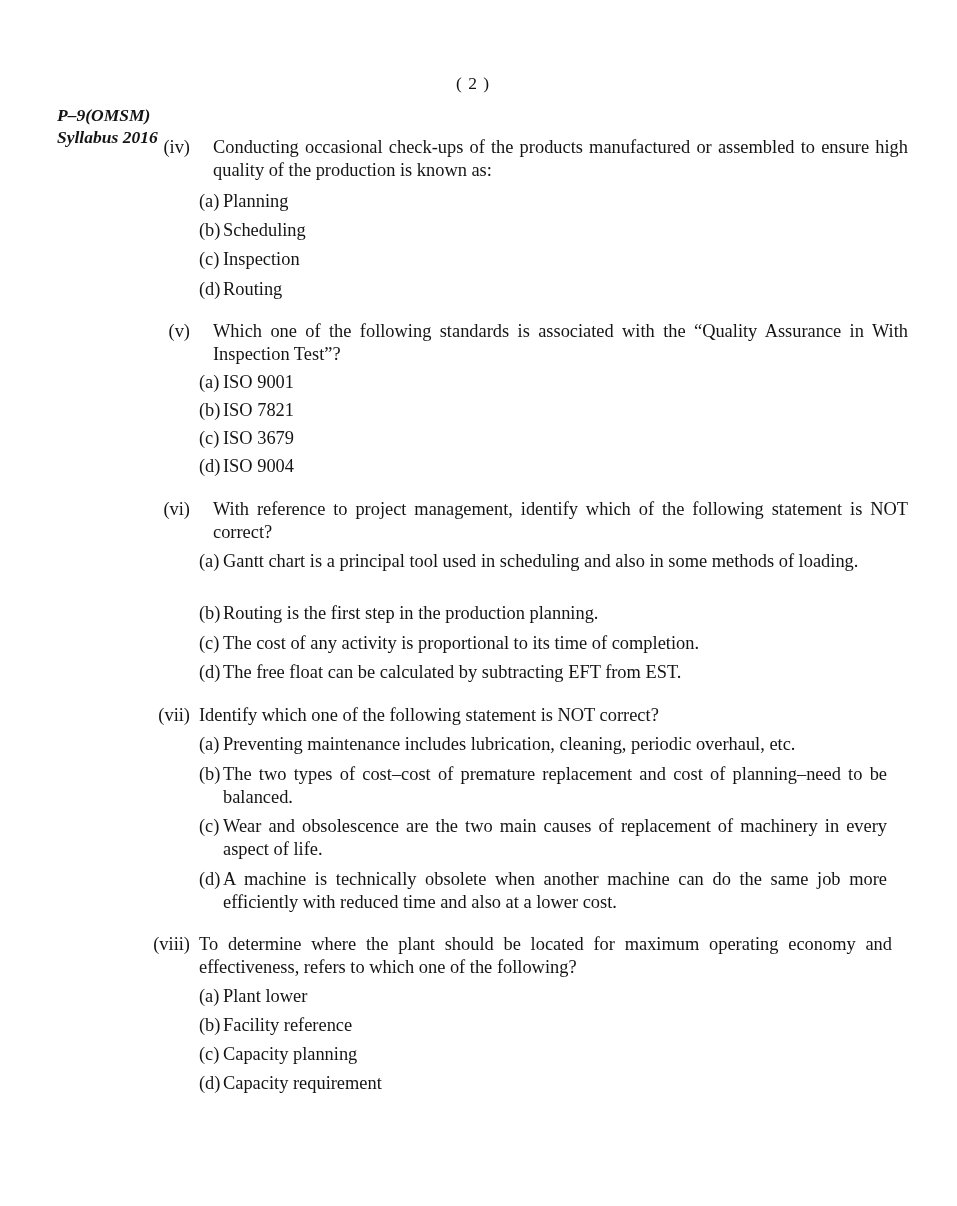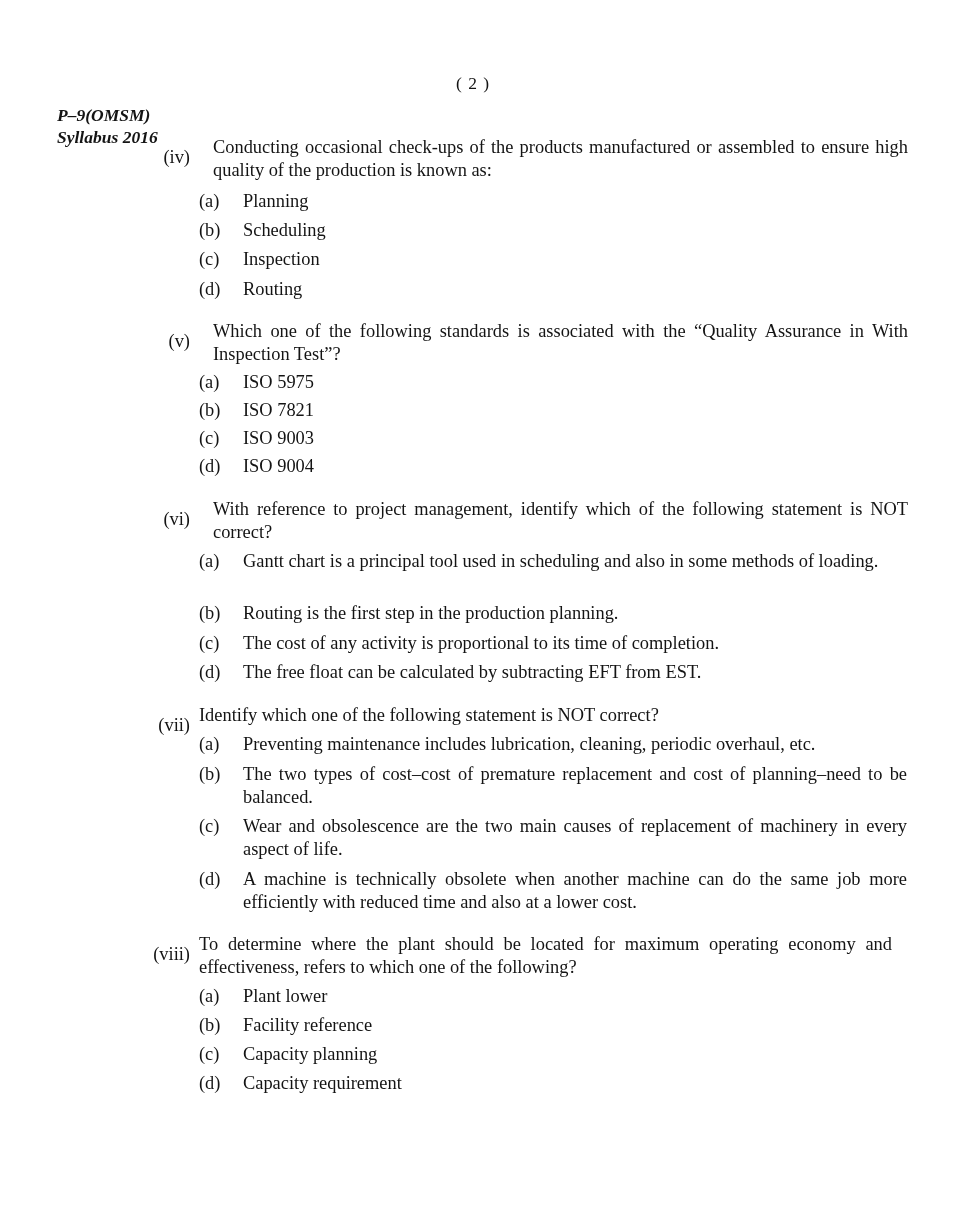--- a/index.html
+++ b/index.html
@@ -42,21 +42,21 @@
     .question {
       position: absolute;
       left: 0;
       width: 957px;
       font-size: 18.4px;
       line-height: 23px;
     }
     .q-num {
       position: absolute;
       right: 767px; 
-      top: 10px;
+      top: 0;
       white-space: nowrap;
     }
     .q-text {
       position: absolute;
       left: 213px;
       width: 695px;
       top: 0;
       text-align: justify;
       text-align-last: left;
     }
@@ -70,21 +70,21 @@
       width: 693px;
     }
     .opt-label {
       position: absolute;
       left: 0;
       top: 0;
       white-space: nowrap;
     }
     .opt-text {
       position: absolute;
-      left: 44px;
+      left: 24px;
       width: 664px;
       top: 0;
       text-align: justify;
       text-align-last: left;
     }
   </style>
 </head>
 <body>
 
 <div class="page-header">
@@ -114,29 +114,29 @@
       <span class="opt-label">(d)</span>
       <span class="opt-text">Routing</span>
     </div>
   </div>
 
   <div class="question" style="top:320px;">
     <span class="q-num">(v)</span>
     <div class="q-text">Which one of the following standards is associated with the “Quality Assurance in With Inspection Test”?</div>
     <div class="option" style="top:51px;">
       <span class="opt-label">(a)</span>
-      <span class="opt-text">ISO 5975</span>
+      <span class="opt-text">ISO 9001</span>
     </div>
     <div class="option" style="top:79px;">
       <span class="opt-label">(b)</span>
       <span class="opt-text">ISO 7821</span>
     </div>
     <div class="option" style="top:107px;">
       <span class="opt-label">(c)</span>
-      <span class="opt-text">ISO 9003</span>
+      <span class="opt-text">ISO 3679</span>
     </div>
     <div class="option" style="top:135px;">
       <span class="opt-label">(d)</span>
       <span class="opt-text">ISO 9004</span>
     </div>
   </div>
 
   <div class="question" style="top:498px;">
     <span class="q-num">(vi)</span>
     <div class="q-text">With reference to project management, identify which of the following statement is NOT correct?</div>

